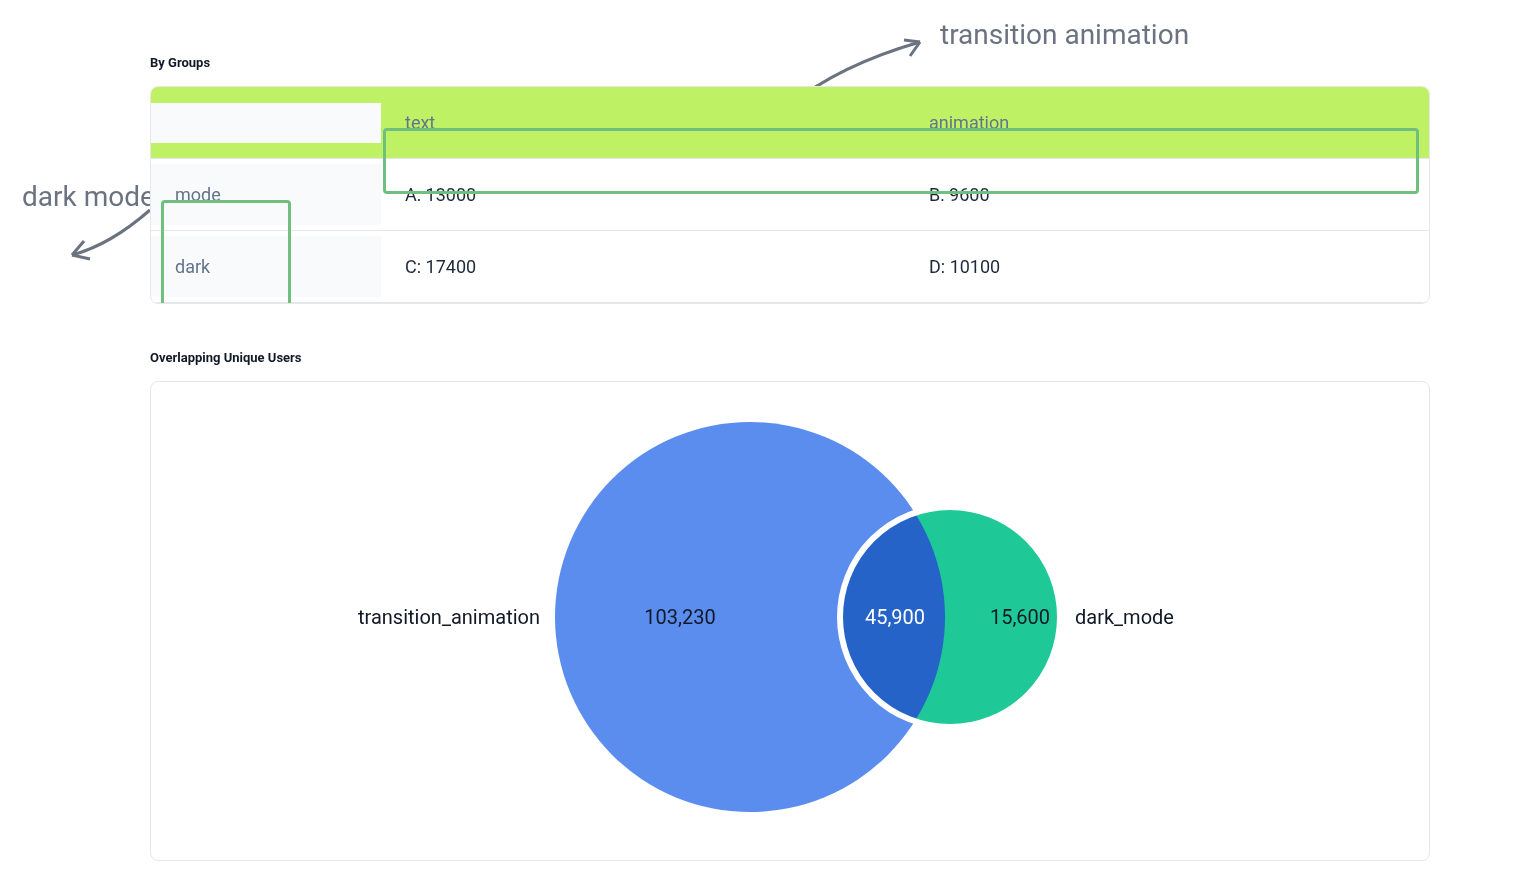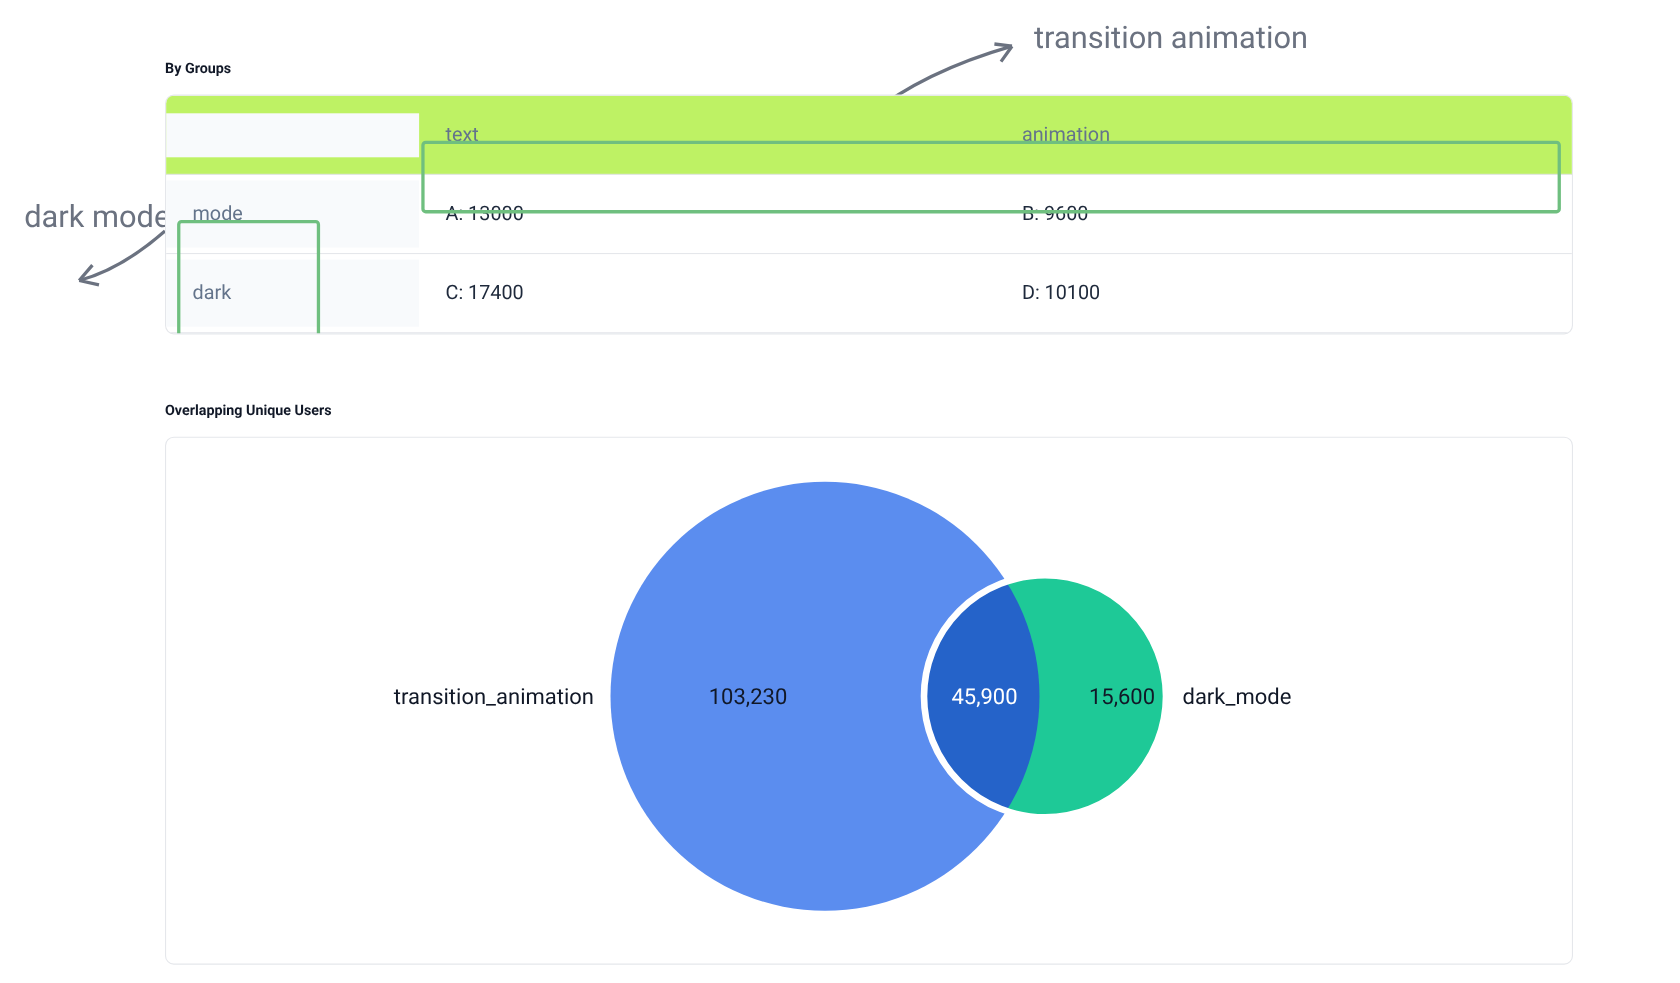--- a/index.html
+++ b/index.html
@@ -76,21 +76,21 @@
       border-radius: 4px;
       top: 113px;
       left: 10px;
       width: 130px;
       height: 145px;
       pointer-events: none;
     }
     .venn-section {
       position: absolute;
       left: 150px;
-      top: 366px;
+      top: 350px;
       width: 1280px;
     }
     .venn-container {
       border: 1px solid #e5e7eb;
       border-radius: 8px;
       padding: 20px;
       height: 480px;
       position: relative;
     }
     .venn-svg { display: block; margin: 0 auto; }

